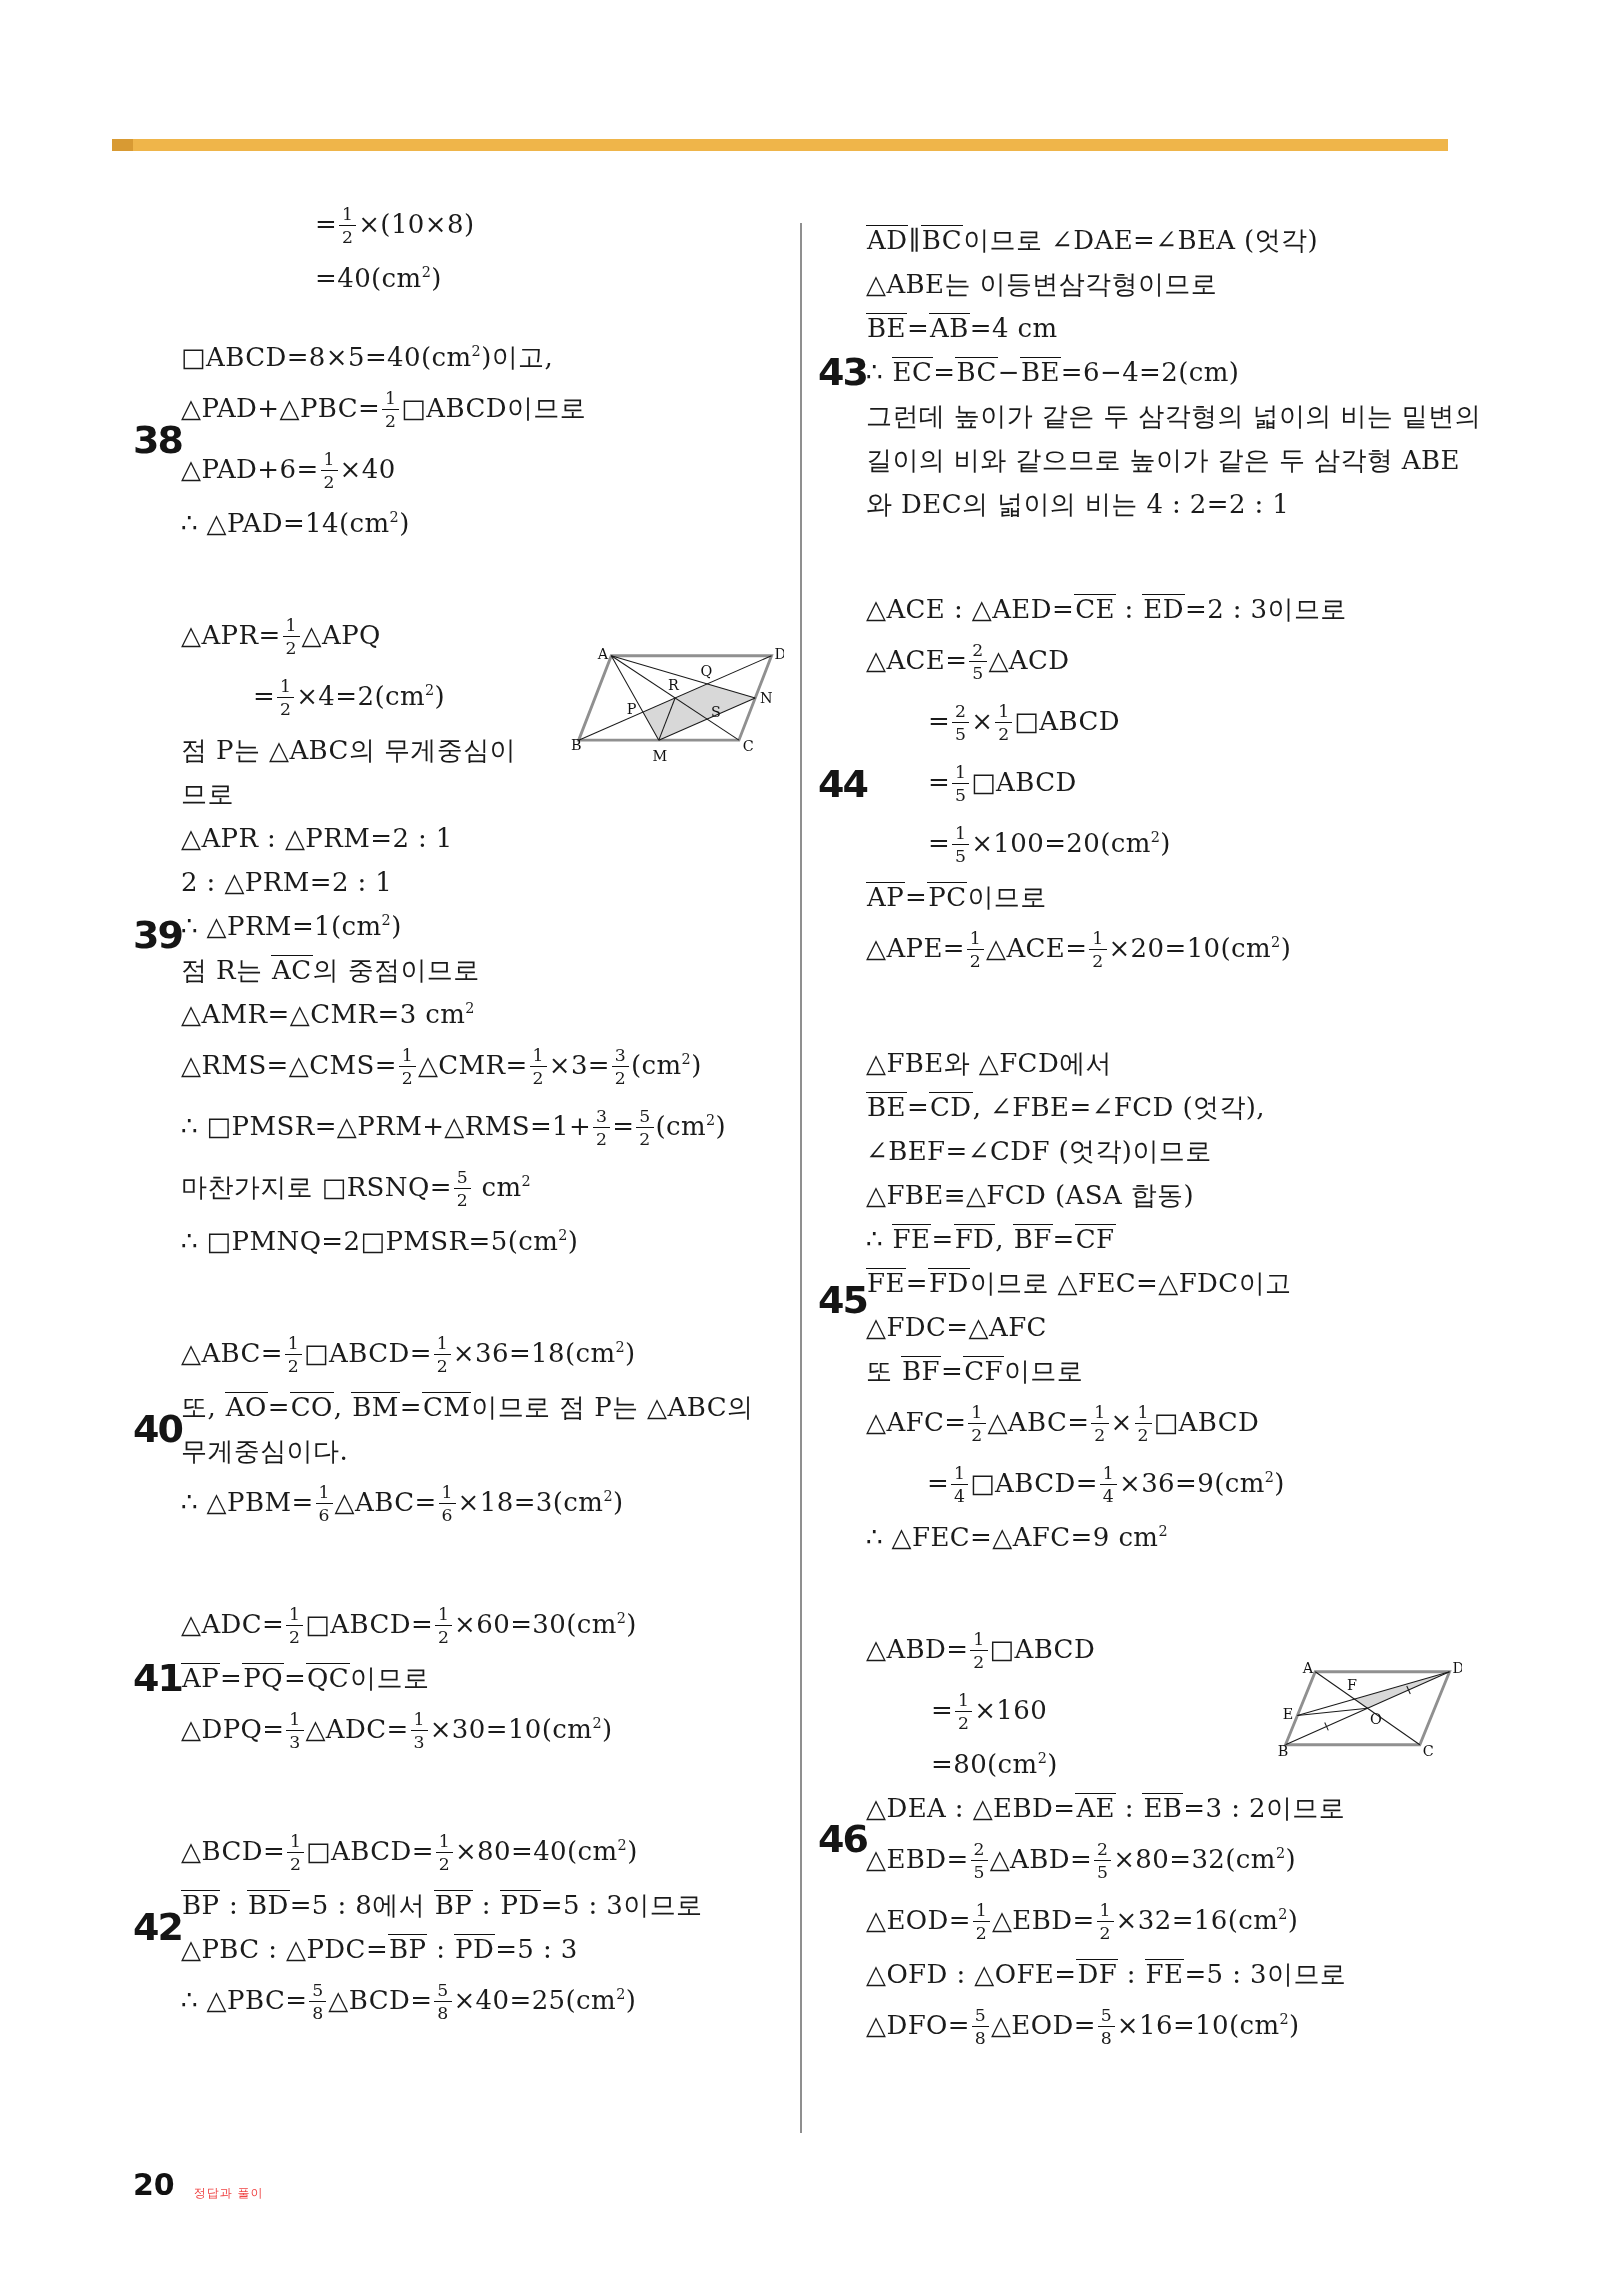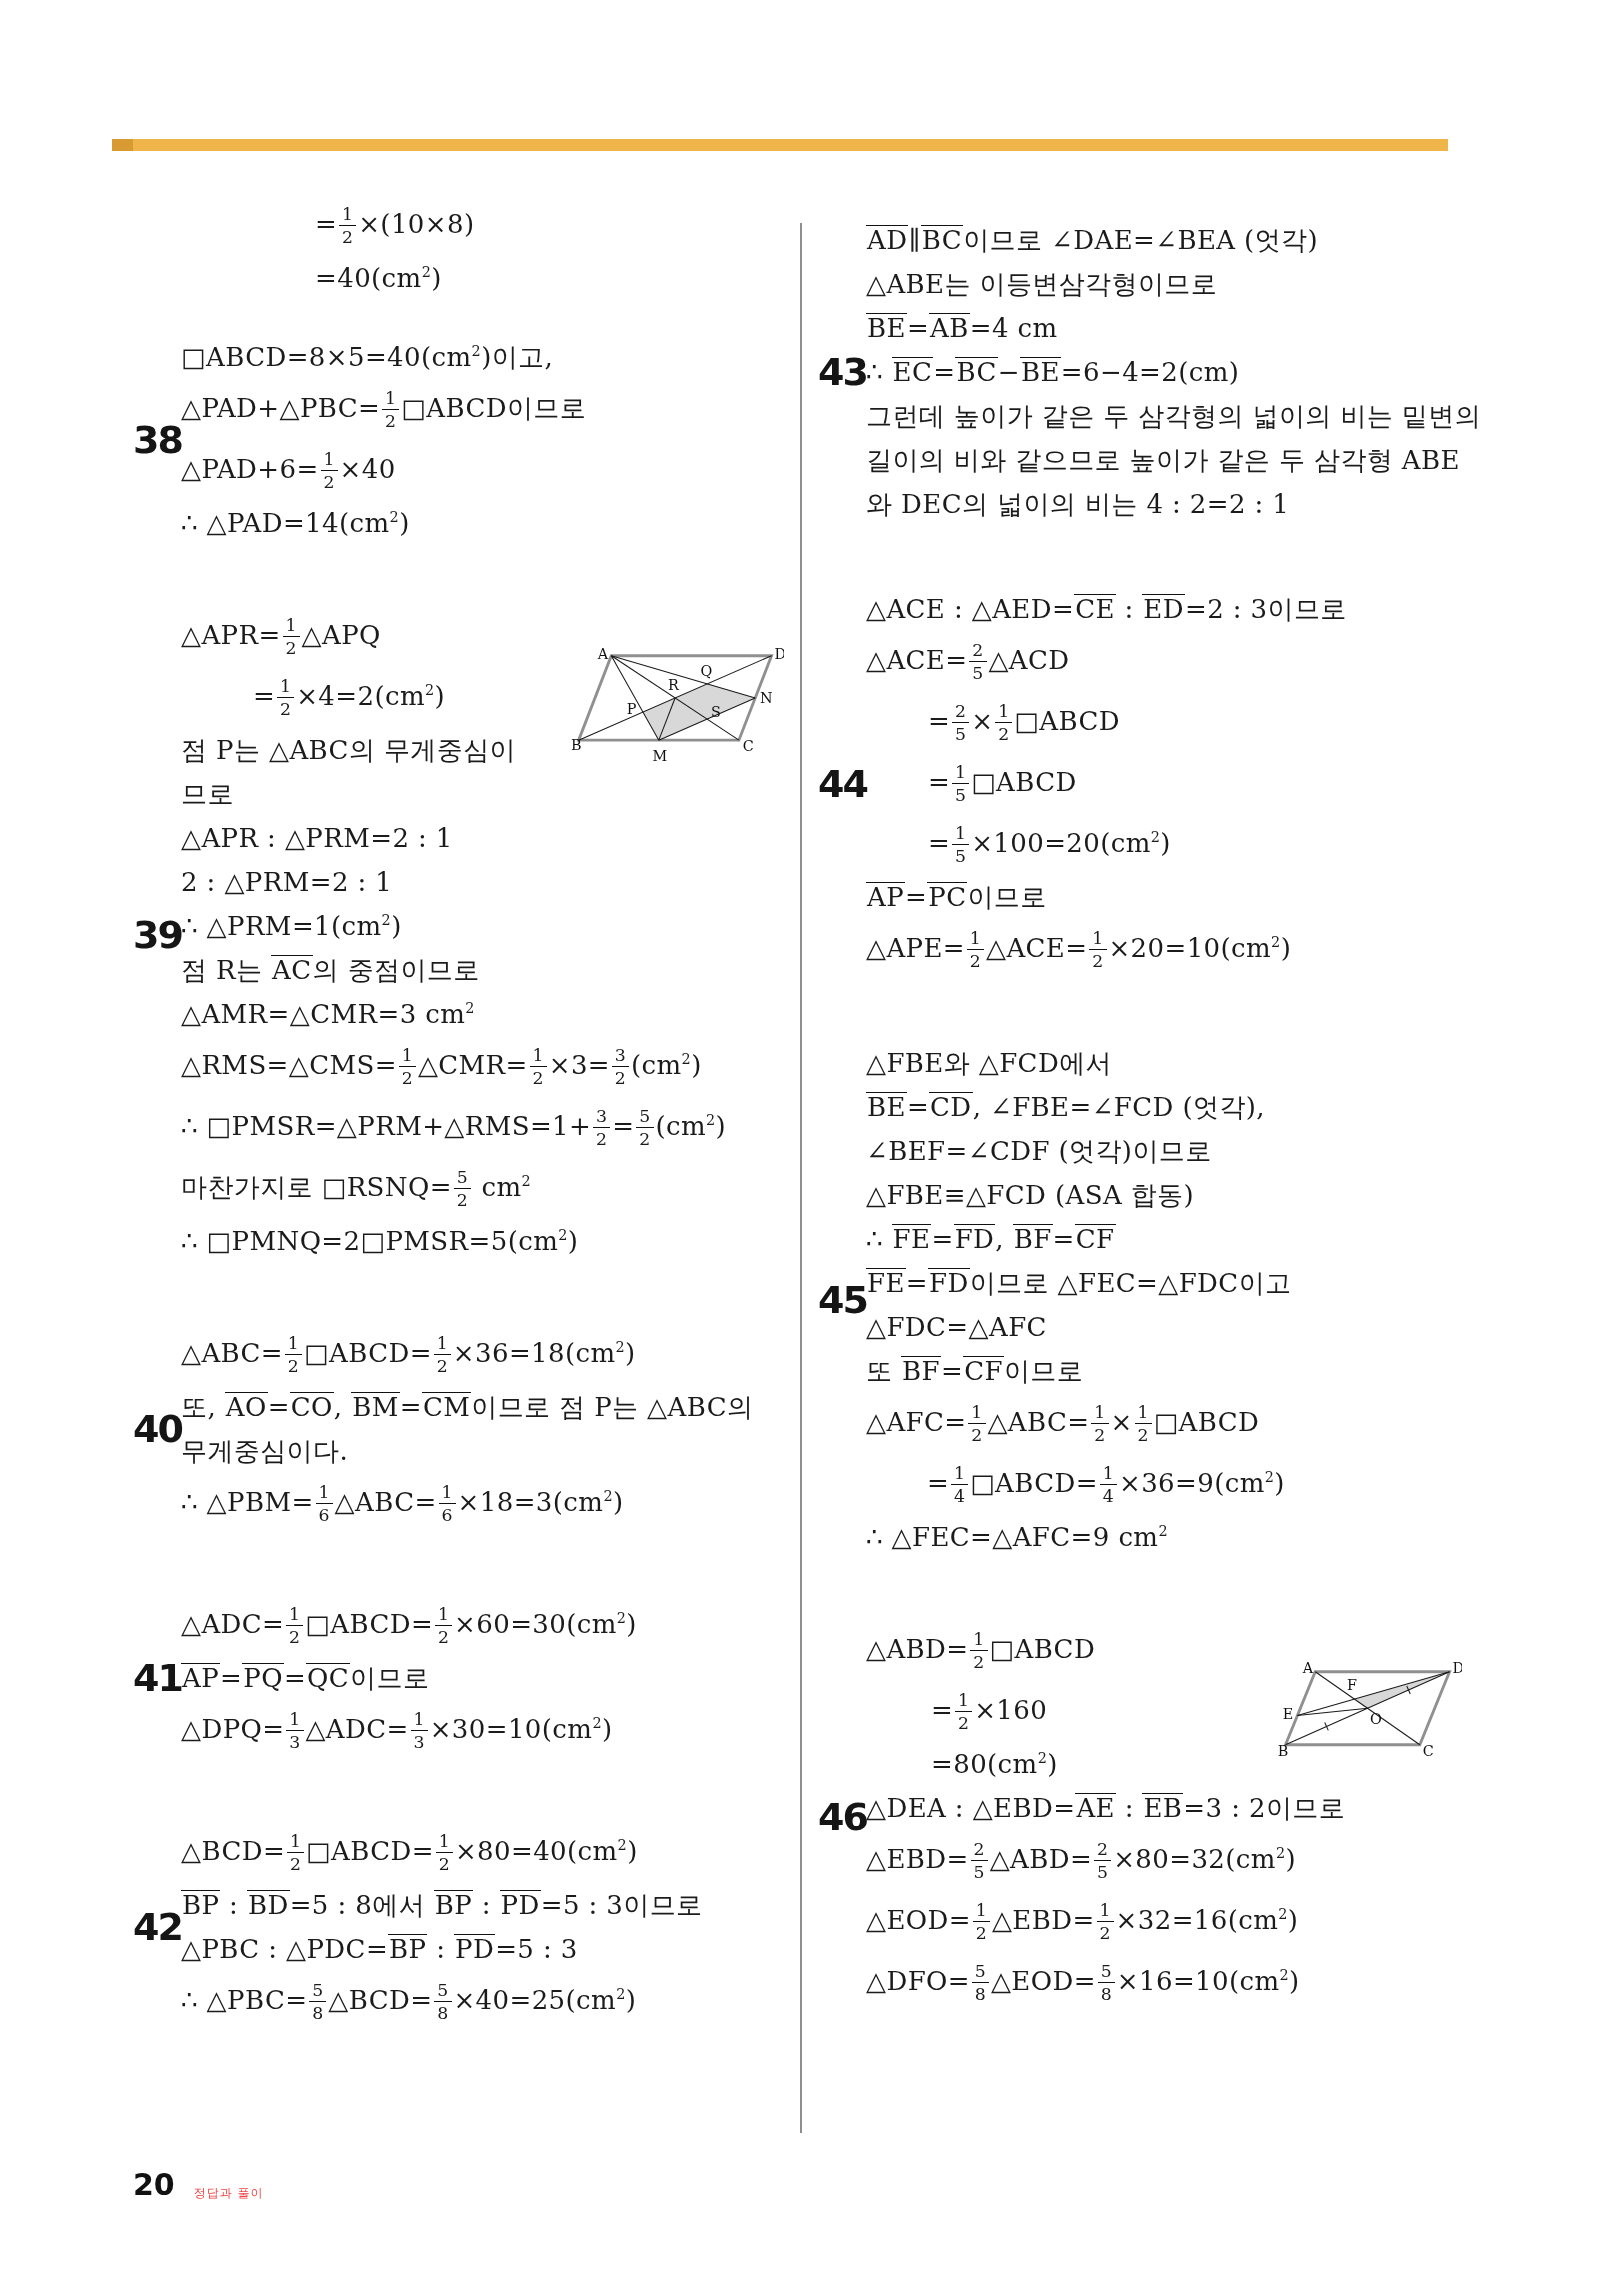--- a/index.html
+++ b/index.html
@@ -399,20 +399,23 @@
           </div>
           <div class="mline hasfrac">
             <span class="mtxt">△EOD=<span class="fr">
                 <span class="fn">1</span>
                 <span class="fd">2</span>
               </span>△EBD=<span class="fr">
                 <span class="fn">1</span>
                 <span class="fd">2</span>
               </span>×32=16(cm<sup class="s2">2</sup>)</span>
           </div>
+          <div class="mline">
+            <span class="mtxt">△OFD : △OFE=<span class="ov">DF</span> : <span class="ov">FE</span>=5 : 3이므로</span>
+          </div>
           <div class="mline hasfrac">
             <span class="mtxt">△DFO=<span class="fr">
                 <span class="fn">5</span>
                 <span class="fd">8</span>
               </span>△EOD=<span class="fr">
                 <span class="fn">5</span>
                 <span class="fd">8</span>
               </span>×16=10(cm<sup class="s2">2</sup>)</span>
           </div>
         </div>

